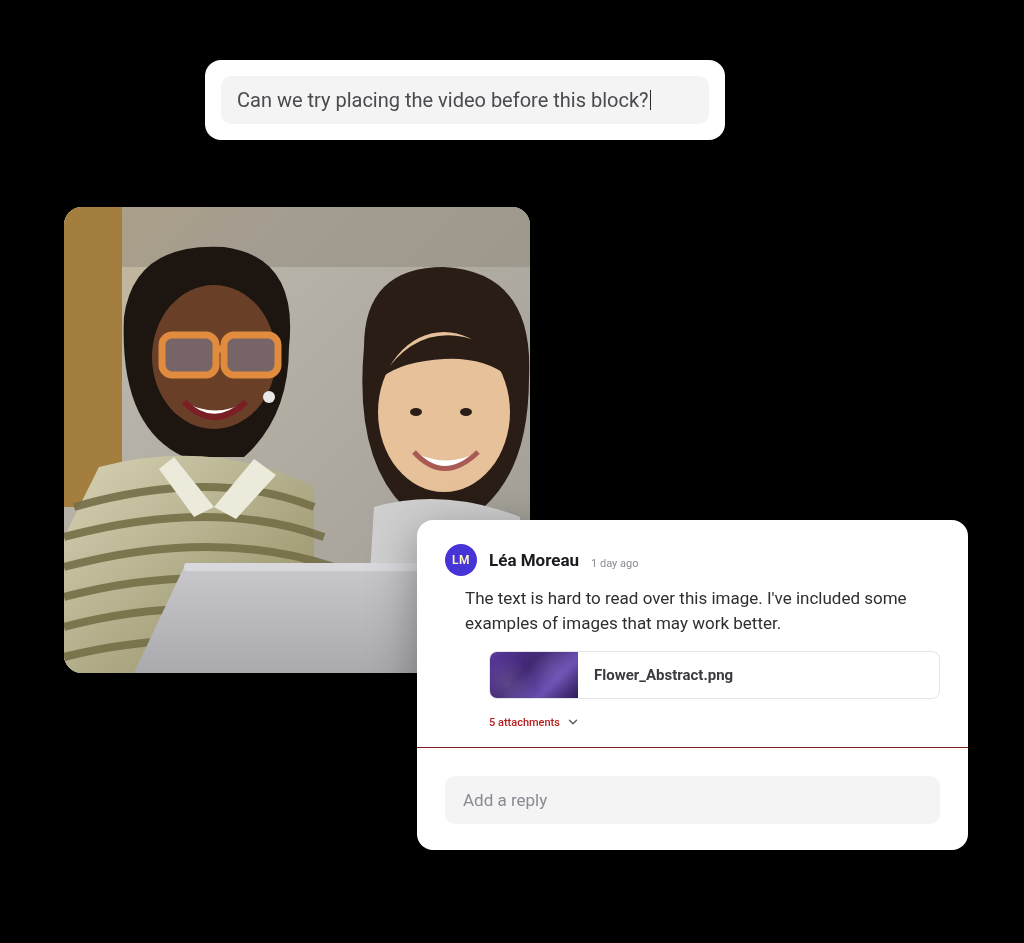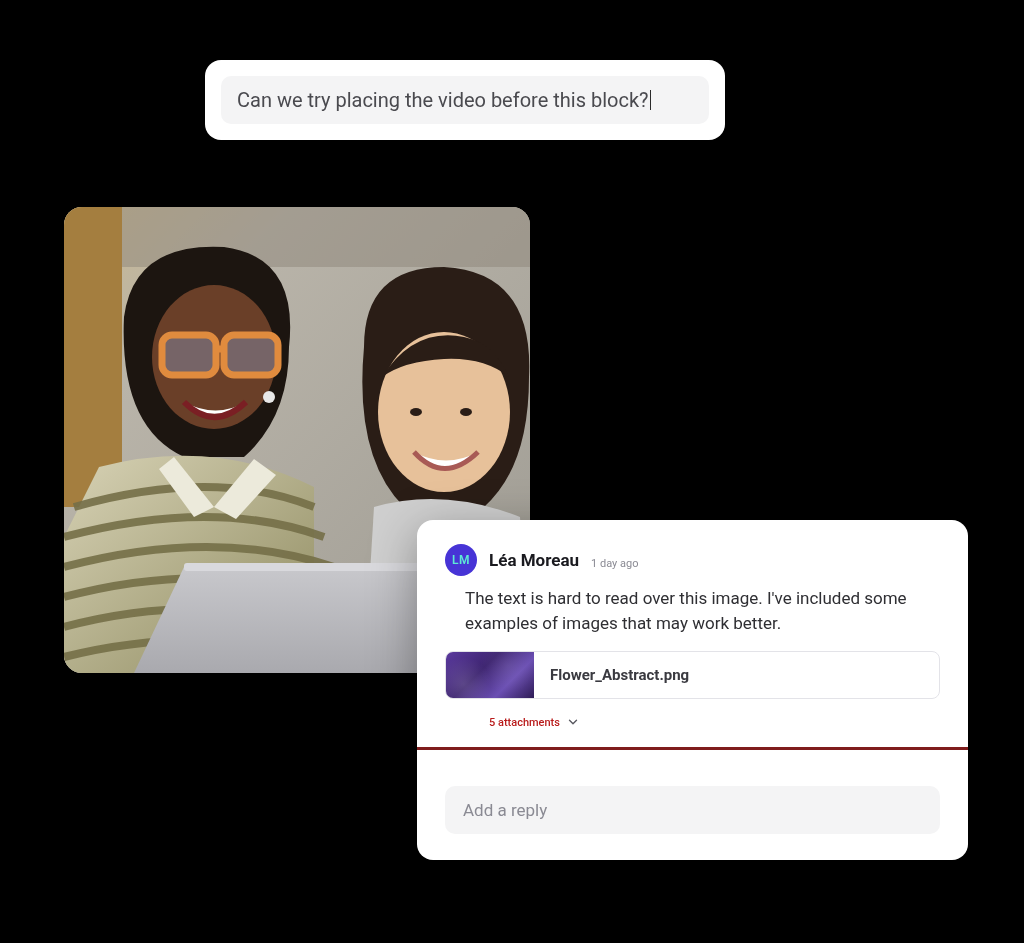--- a/index.html
+++ b/index.html
@@ -76,21 +76,21 @@
     display: flex;
     align-items: center;
     gap: 12px;
     margin-bottom: 10px;
   }
   .avatar {
     width: 32px;
     height: 32px;
     border-radius: 50%;
     background: #4734d6;
-    color: #5eead4;
+    color: #fef9c3;
     font-size: 12px;
     font-weight: 600;
     display: flex;
     align-items: center;
     justify-content: center;
     flex-shrink: 0;
     letter-spacing: 0.5px;
   }
   .author-line { display: flex; align-items: flex-end; gap: 12px; }
   .author {
@@ -103,20 +103,21 @@
     color: #8a8a93;
   }
   .comment-text {
     font-size: 17px;
     color: #2f2f33;
     line-height: 1.45;
     margin-left: 20px;
     margin-bottom: 16px;
   }
   .attachment-chip {
+    margin-left: 44px;
     border: 1px solid #e3e3e8;
     border-radius: 8px;
     display: flex;
     align-items: center;
     overflow: hidden;
     height: 48px;
     margin-bottom: 16px;
   }
   .attachment-thumb {
     width: 88px;
@@ -146,22 +147,22 @@
     color: #b91c1c;
     font-size: 11px;
     font-weight: 500;
     cursor: pointer;
     margin-top: 12px;
   }
   .chevron {
     width: 14px; height: 14px;
   }
   .reply-area {
-    border-top: 3px solid #7f1d1d;
-    padding: 36px 28px 26px 28px;
+    border-top: 1px solid #7f1d1d;
+    padding: 28px 28px 26px 28px;
   }
   .reply-field {
     background: #f4f4f5;
     border-radius: 10px;
     padding: 14px 18px;
     font-size: 17px;
     color: #8a8a93;
   }
 </style>
 </head>

